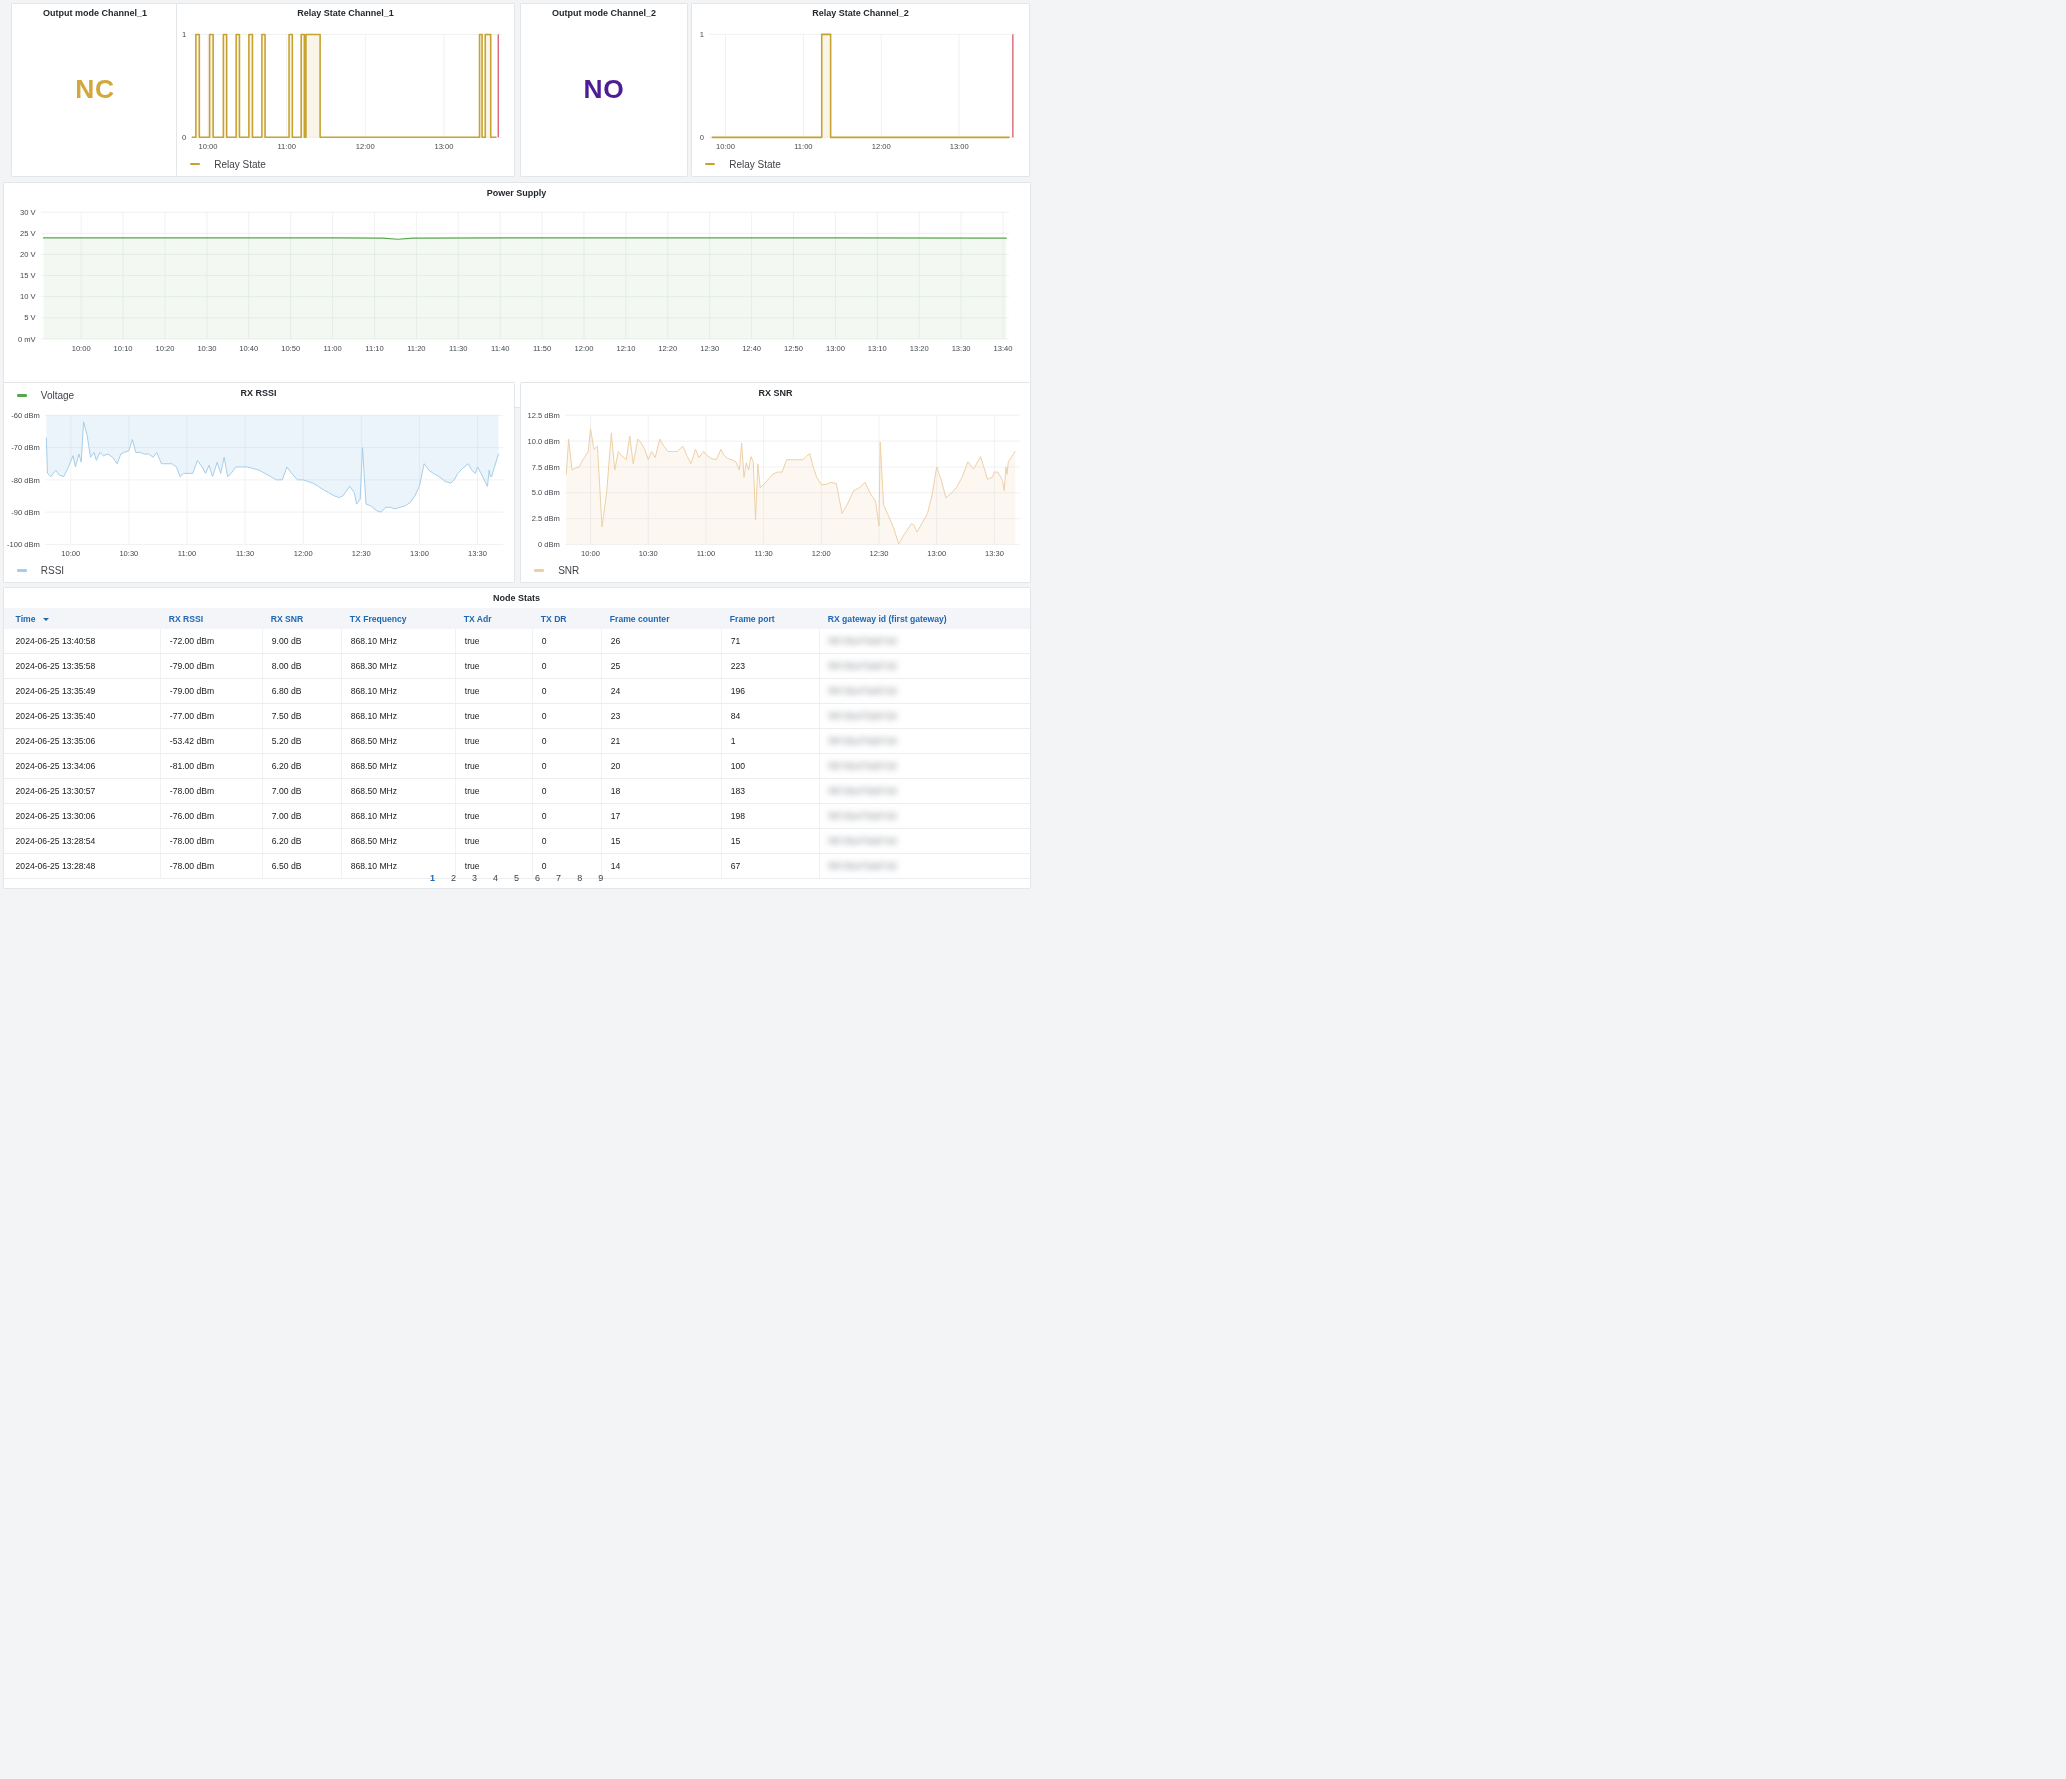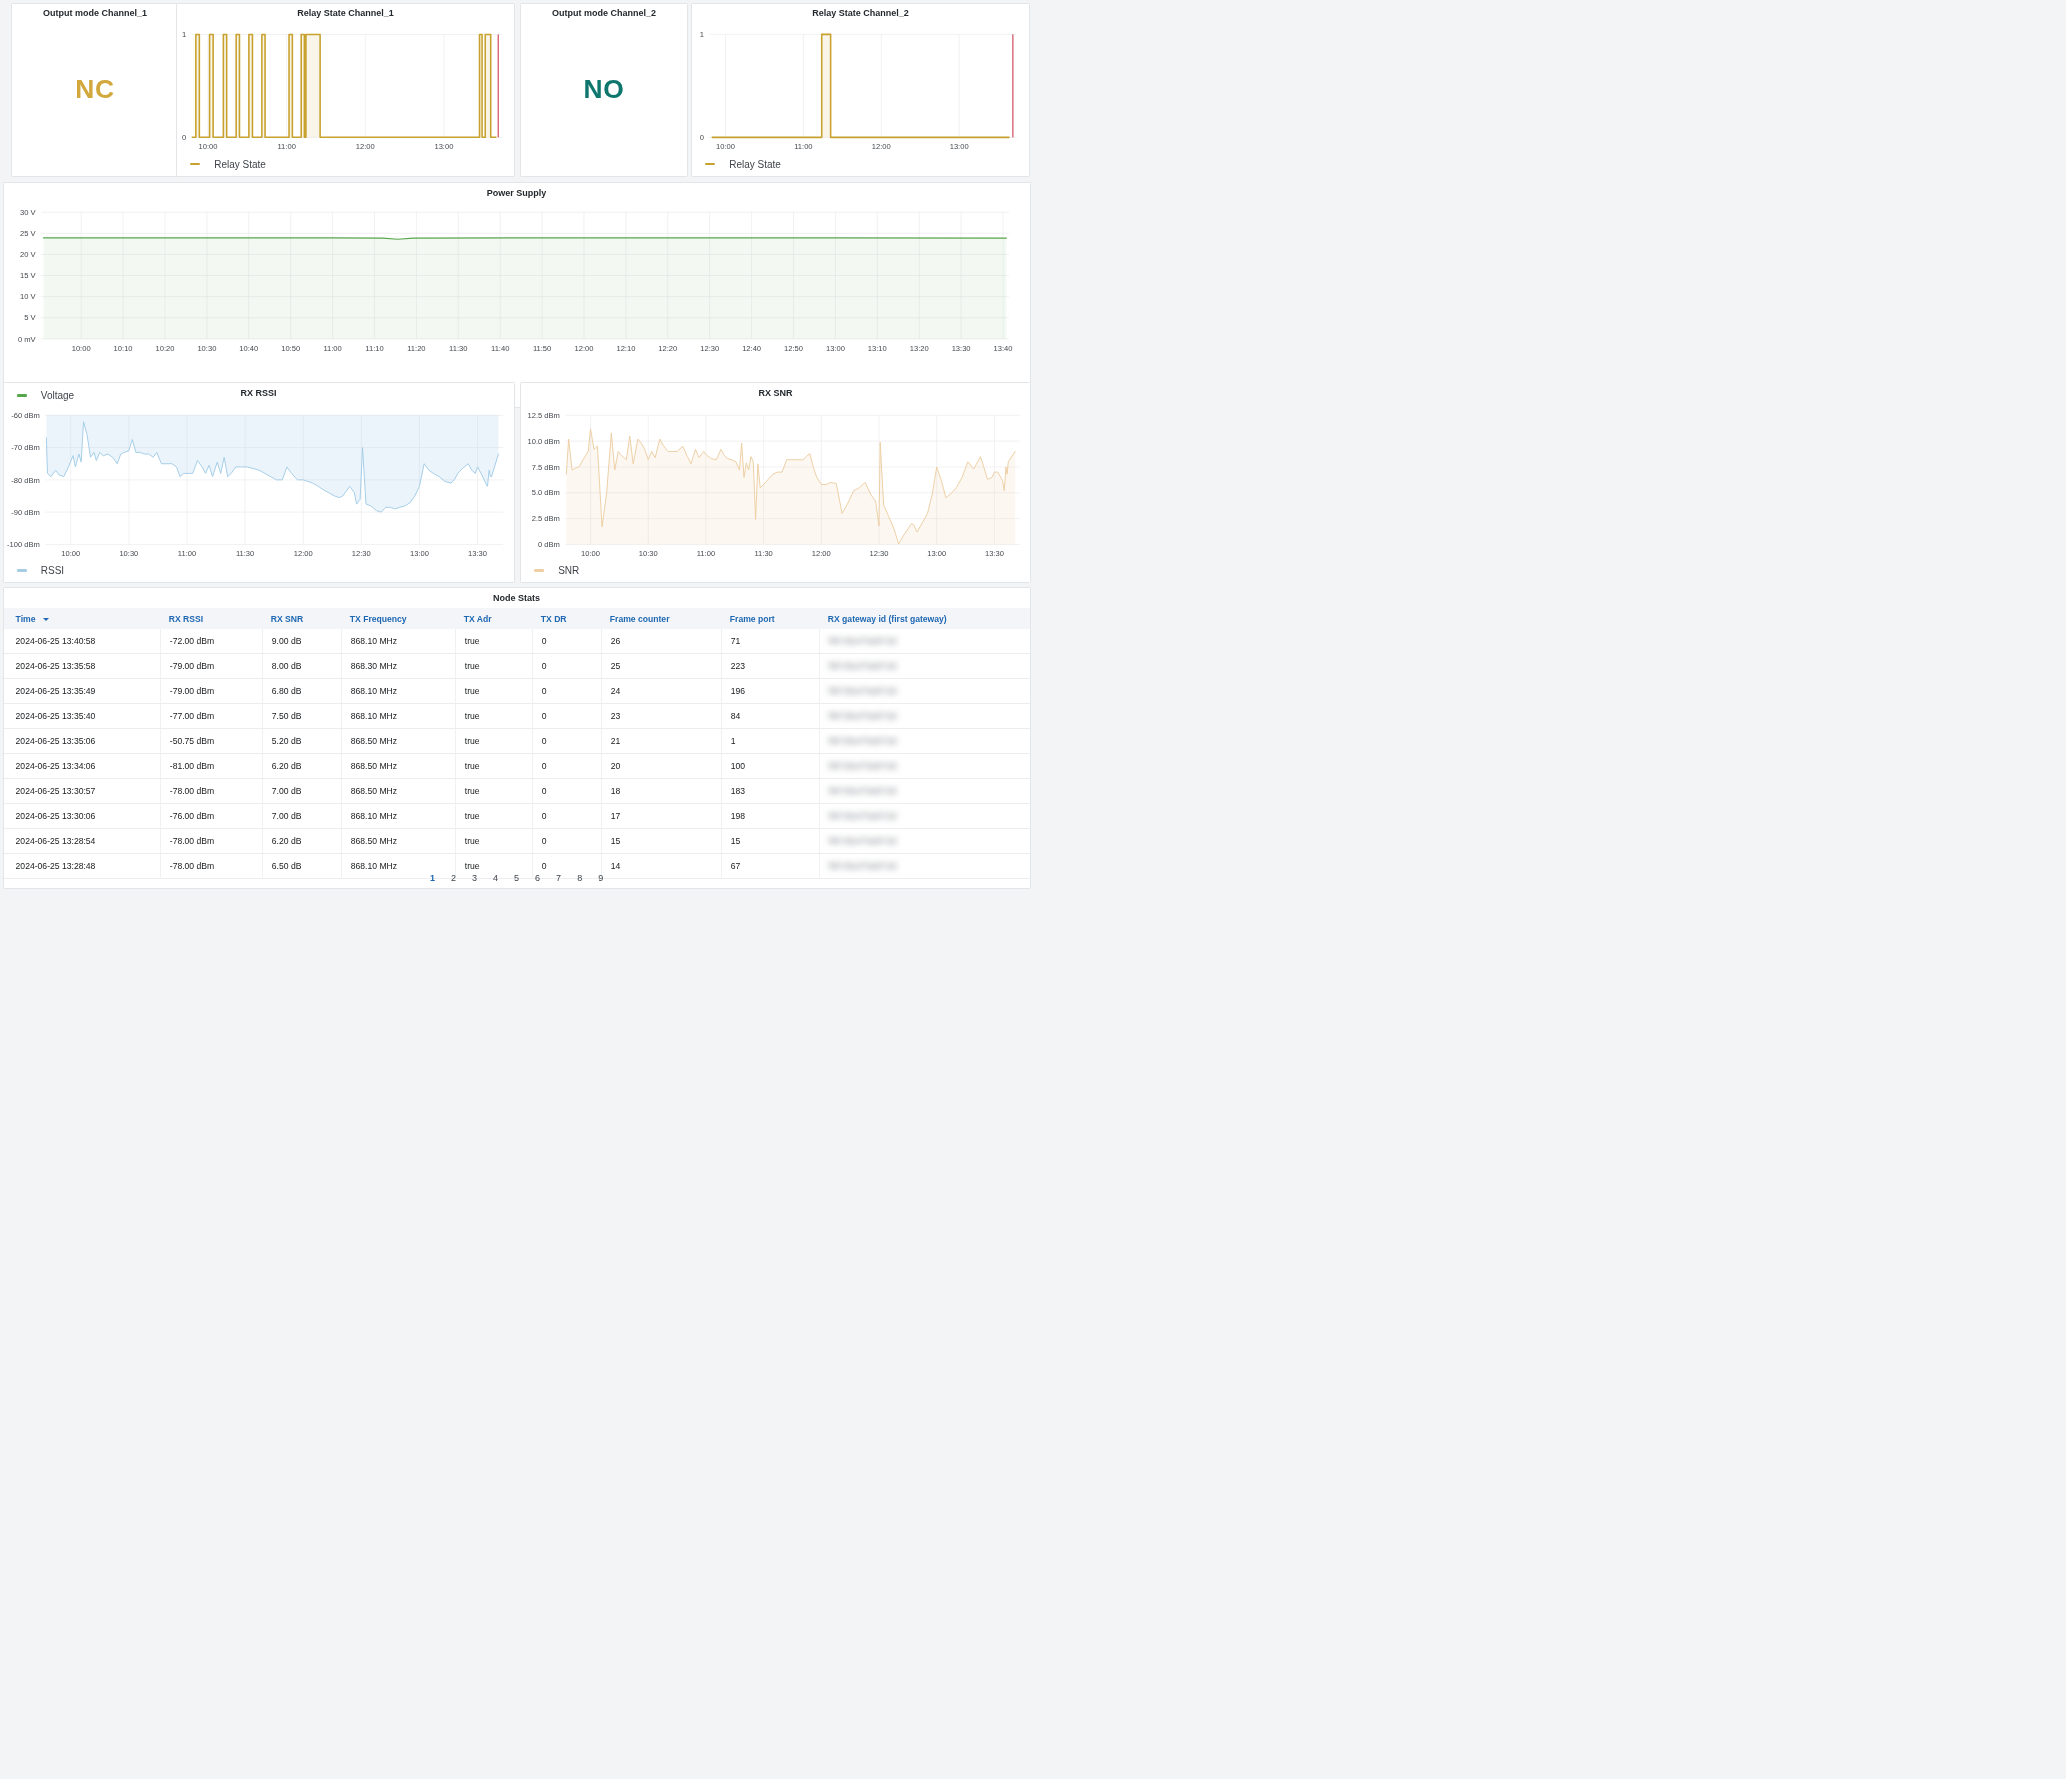--- a/index.html
+++ b/index.html
@@ -111,21 +111,21 @@
         </svg>
       </div>
     <div class="legend">
       <span class="swatch" style="background: rgb(200, 162, 46);"></span>
       <span>Relay State</span>
     </div>
   </div>
 
   <div class="panel" id="p-out2">
     <div class="panel-title">Output mode Channel_2</div>
-    <div class="big-stat" style="color:#0f766e;">NO</div>
+    <div class="big-stat" style="color:#4c1d95;">NO</div>
   </div>
 
   <div class="panel" id="p-relay2">
     <div class="panel-title">Relay State Channel_2</div>
     <div class="chart-host">
         <svg width="338" height="173" viewBox="0 0 512 262">
           <line x1="50.77468354430389" y1="46" x2="50.77468354430389" y2="202" stroke="#E9EAEC" stroke-width="1"></line>
           <text x="50.77468354430389" y="220" text-anchor="middle" font-size="11.5" fill="#45494F">10:00</text>
           <line x1="168.74936708860767" y1="46" x2="168.74936708860767" y2="202" stroke="#E9EAEC" stroke-width="1"></line>
           <text x="168.74936708860767" y="220" text-anchor="middle" font-size="11.5" fill="#45494F">11:00</text>
@@ -385,21 +385,21 @@
             <div class="cell">true</div>
             <div class="cell">0</div>
             <div class="cell">23</div>
             <div class="cell">84</div>
             <div class="cell">
               <span class="blurred">f8F35eFfa5F3d</span>
             </div>
           </div>
           <div class="tbl-row">
             <div class="cell">2024-06-25 13:35:06</div>
-            <div class="cell">-50.75 dBm</div>
+            <div class="cell">-53.42 dBm</div>
             <div class="cell">5.20 dB</div>
             <div class="cell">868.50 MHz</div>
             <div class="cell">true</div>
             <div class="cell">0</div>
             <div class="cell">21</div>
             <div class="cell">1</div>
             <div class="cell">
               <span class="blurred">f8F35eFfa5F3d</span>
             </div>
           </div>

